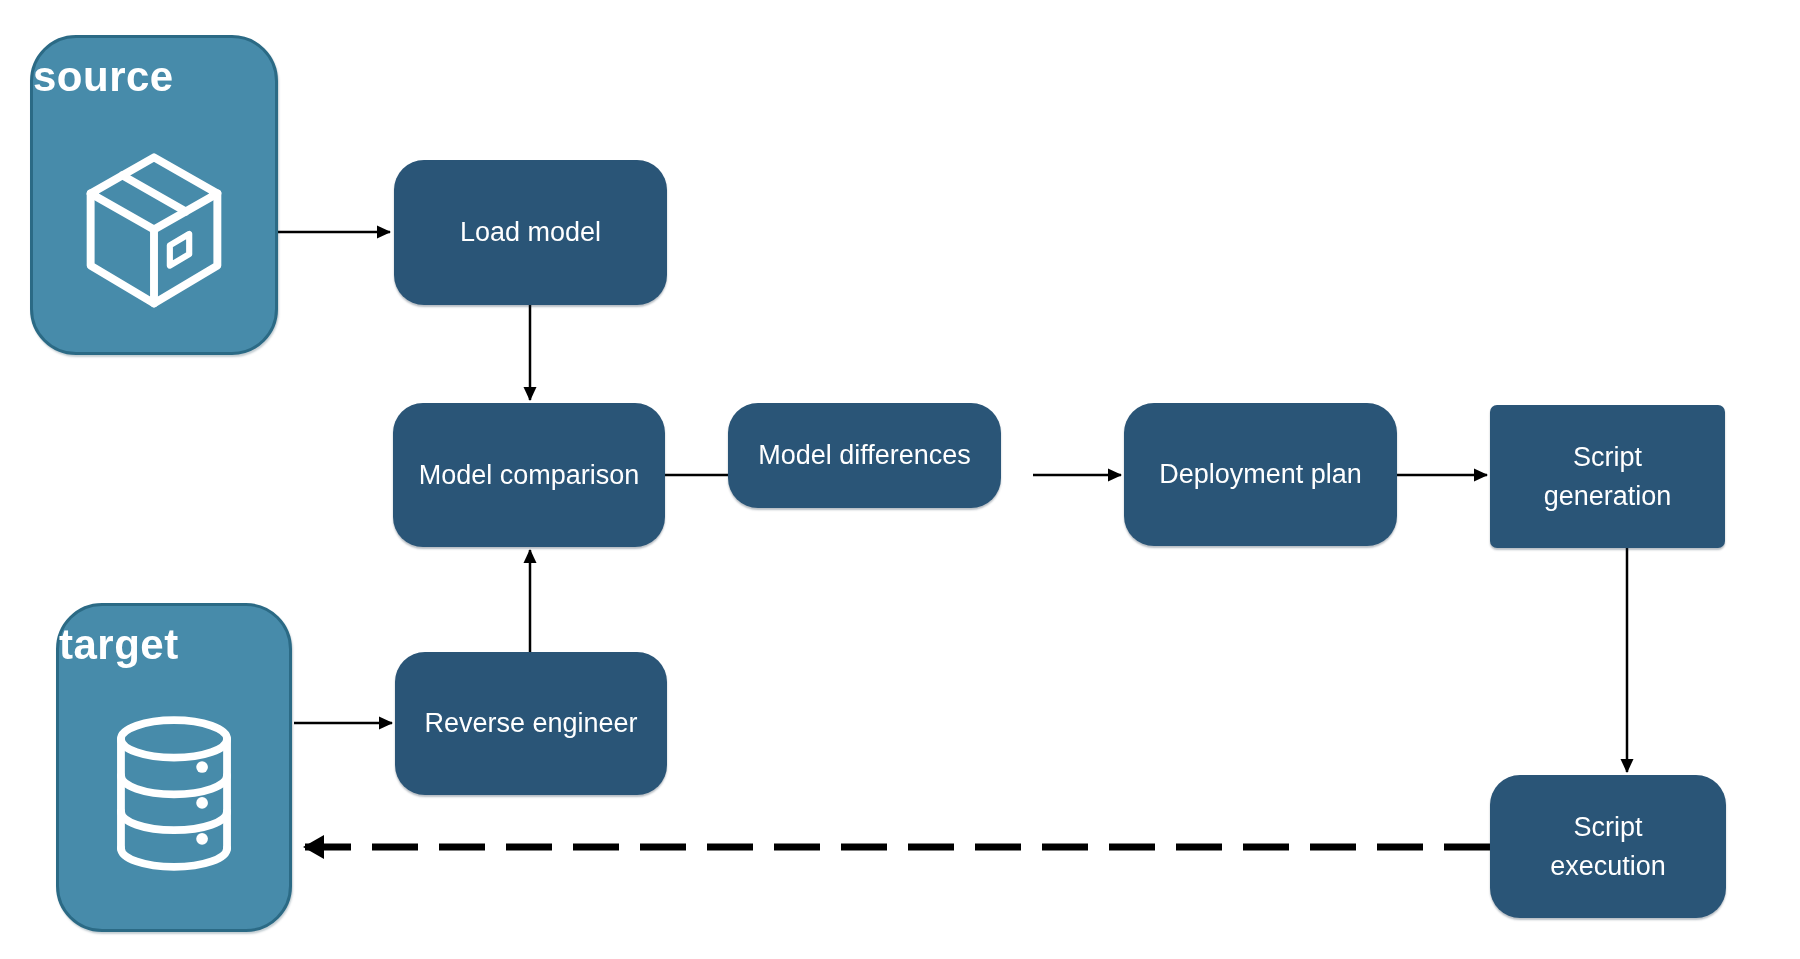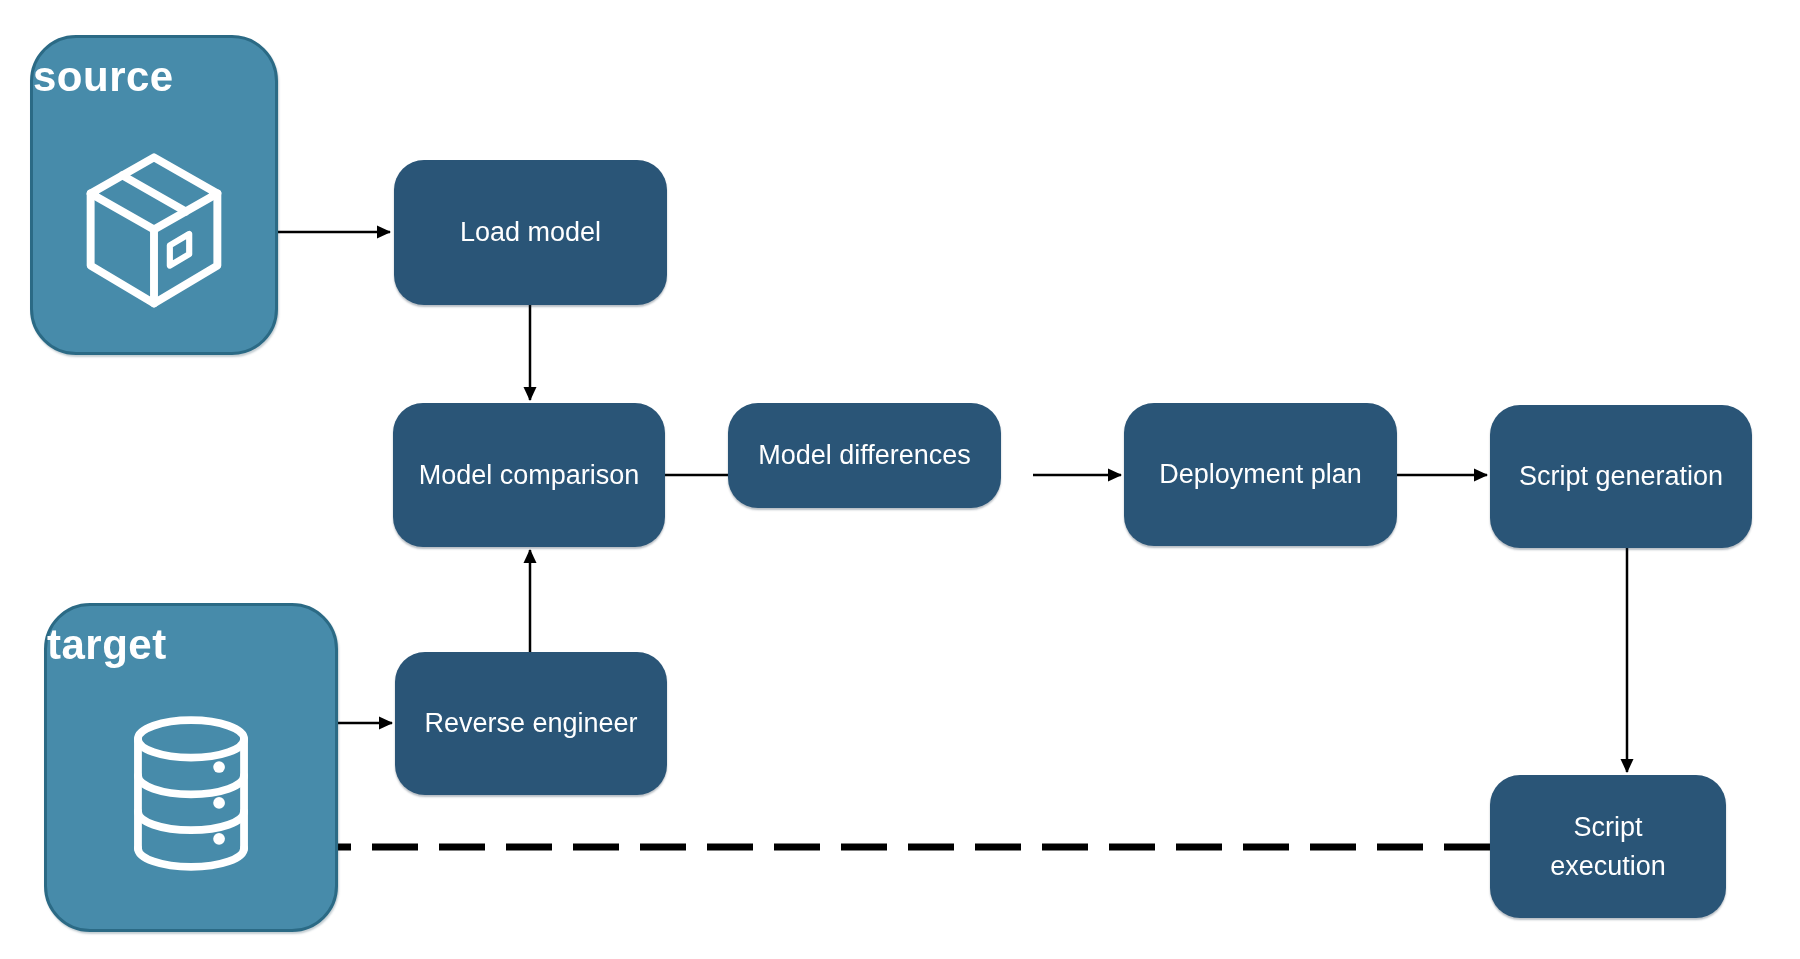--- a/index.html
+++ b/index.html
@@ -101,21 +101,21 @@
       <svg width="176" height="176" viewBox="0 0 200 200" fill="none" stroke="#ffffff" stroke-width="9" stroke-linejoin="round" stroke-linecap="round">
         <path d="M100,22 L172,63 L100,104 L28,63 Z"></path>
         <path d="M28,63 L28,145 L100,188 L100,104"></path>
         <path d="M172,63 L172,145 L100,188"></path>
         <path d="M64,42.5 L136,83.5"></path>
         <path d="M118,122 L140,109 L140,132 L118,145 Z" stroke-width="7"></path>
       </svg>
     </div>
   </div>
 
-  <div class="container-box" style="left:44px; top:603px; width:294px; height:329px;">
+  <div class="container-box" style="left:56px; top:603px; width:236px; height:329px;">
     <div class="container-label">target</div>
     <div class="container-icon">
       <svg width="156" height="212" viewBox="0 0 200 230" fill="none" stroke="#ffffff" stroke-width="10" stroke-linecap="round">
         <ellipse cx="100" cy="38" rx="68" ry="24"></ellipse>
         <path d="M32,38 L32,178"></path>
         <path d="M168,38 L168,178"></path>
         <path d="M32,85 A68,24 0 0 0 168,85"></path>
         <path d="M32,131 A68,24 0 0 0 168,131"></path>
         <path d="M32,178 A68,24 0 0 0 168,178"></path>
         <circle cx="136" cy="74" r="7.5" fill="#ffffff" stroke="none"></circle>
@@ -134,21 +134,21 @@
   </div>
 
   <div class="node" style="left:728px; top:403px; width:273px; height:105px;">
     <span class="node-label">Model differences</span>
   </div>
 
   <div class="node" style="left:1124px; top:403px; width:273px; height:143px;">
     <span class="node-label">Deployment plan</span>
   </div>
 
-  <div class="node" style="left:1490px; top:405px; width:262px; height:143px;">
+  <div class="node" style="left:1490px; top:405px; width:235px; height:143px;border-radius:7px;">
     <span class="node-label">Script generation</span>
   </div>
 
   <div class="node" style="left:395px; top:652px; width:272px; height:143px;text-align:center;">
     <span class="node-label">Reverse engineer</span>
   </div>
 
   <div class="node" style="left:1490px; top:775px; width:236px; height:143px;">
     <span class="node-label">Script execution</span>
   </div>

